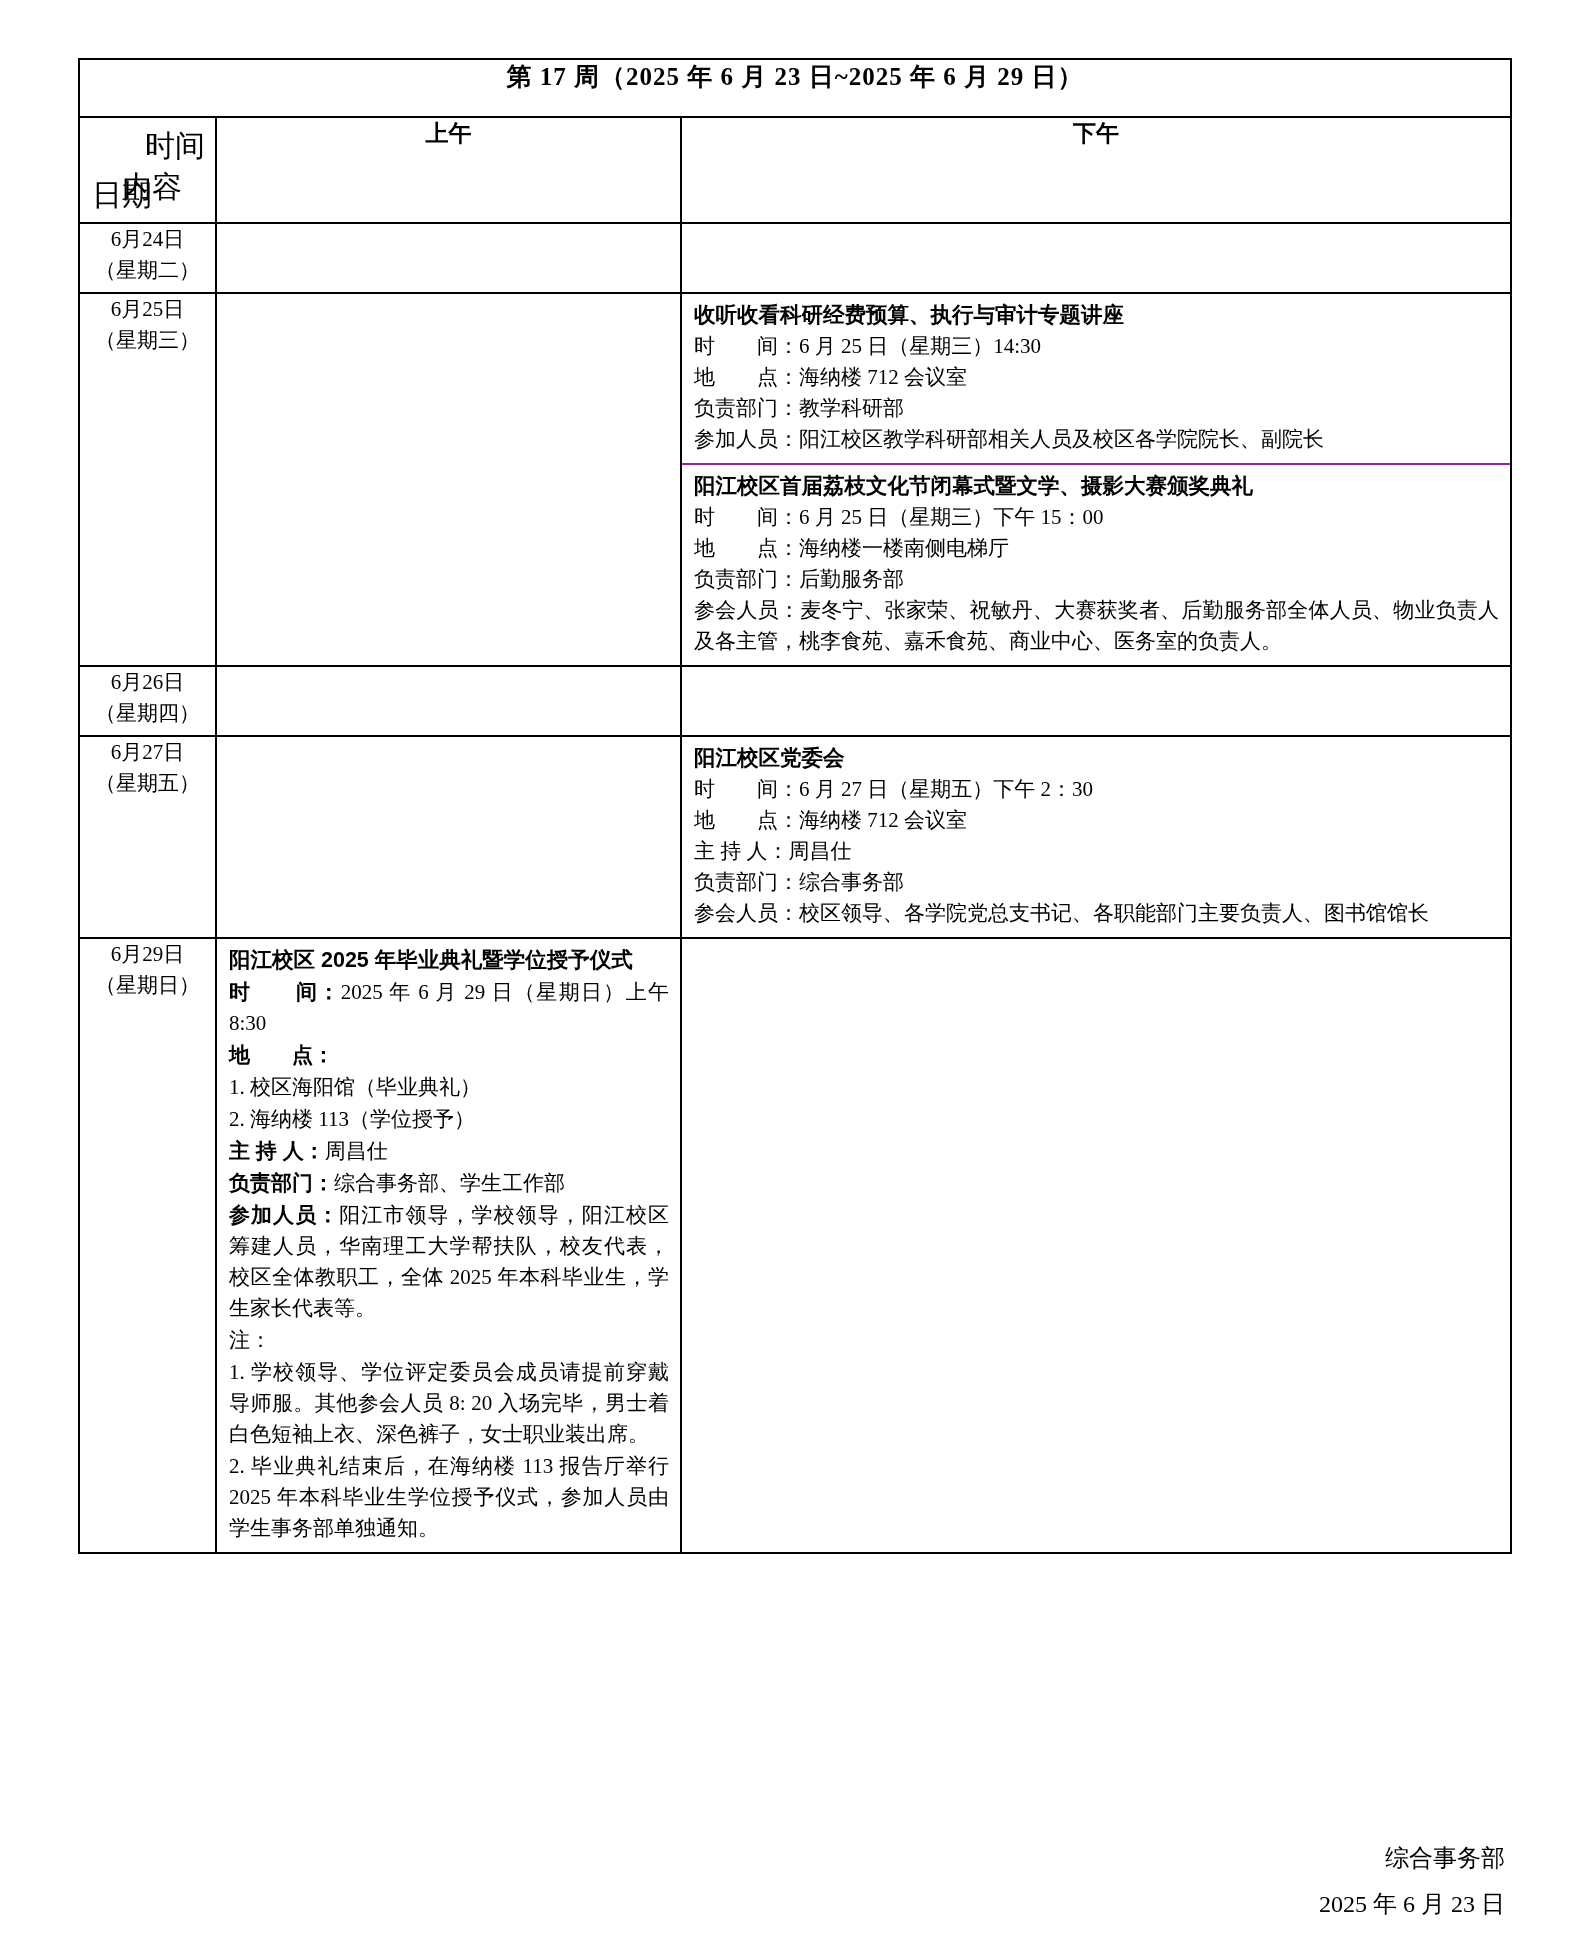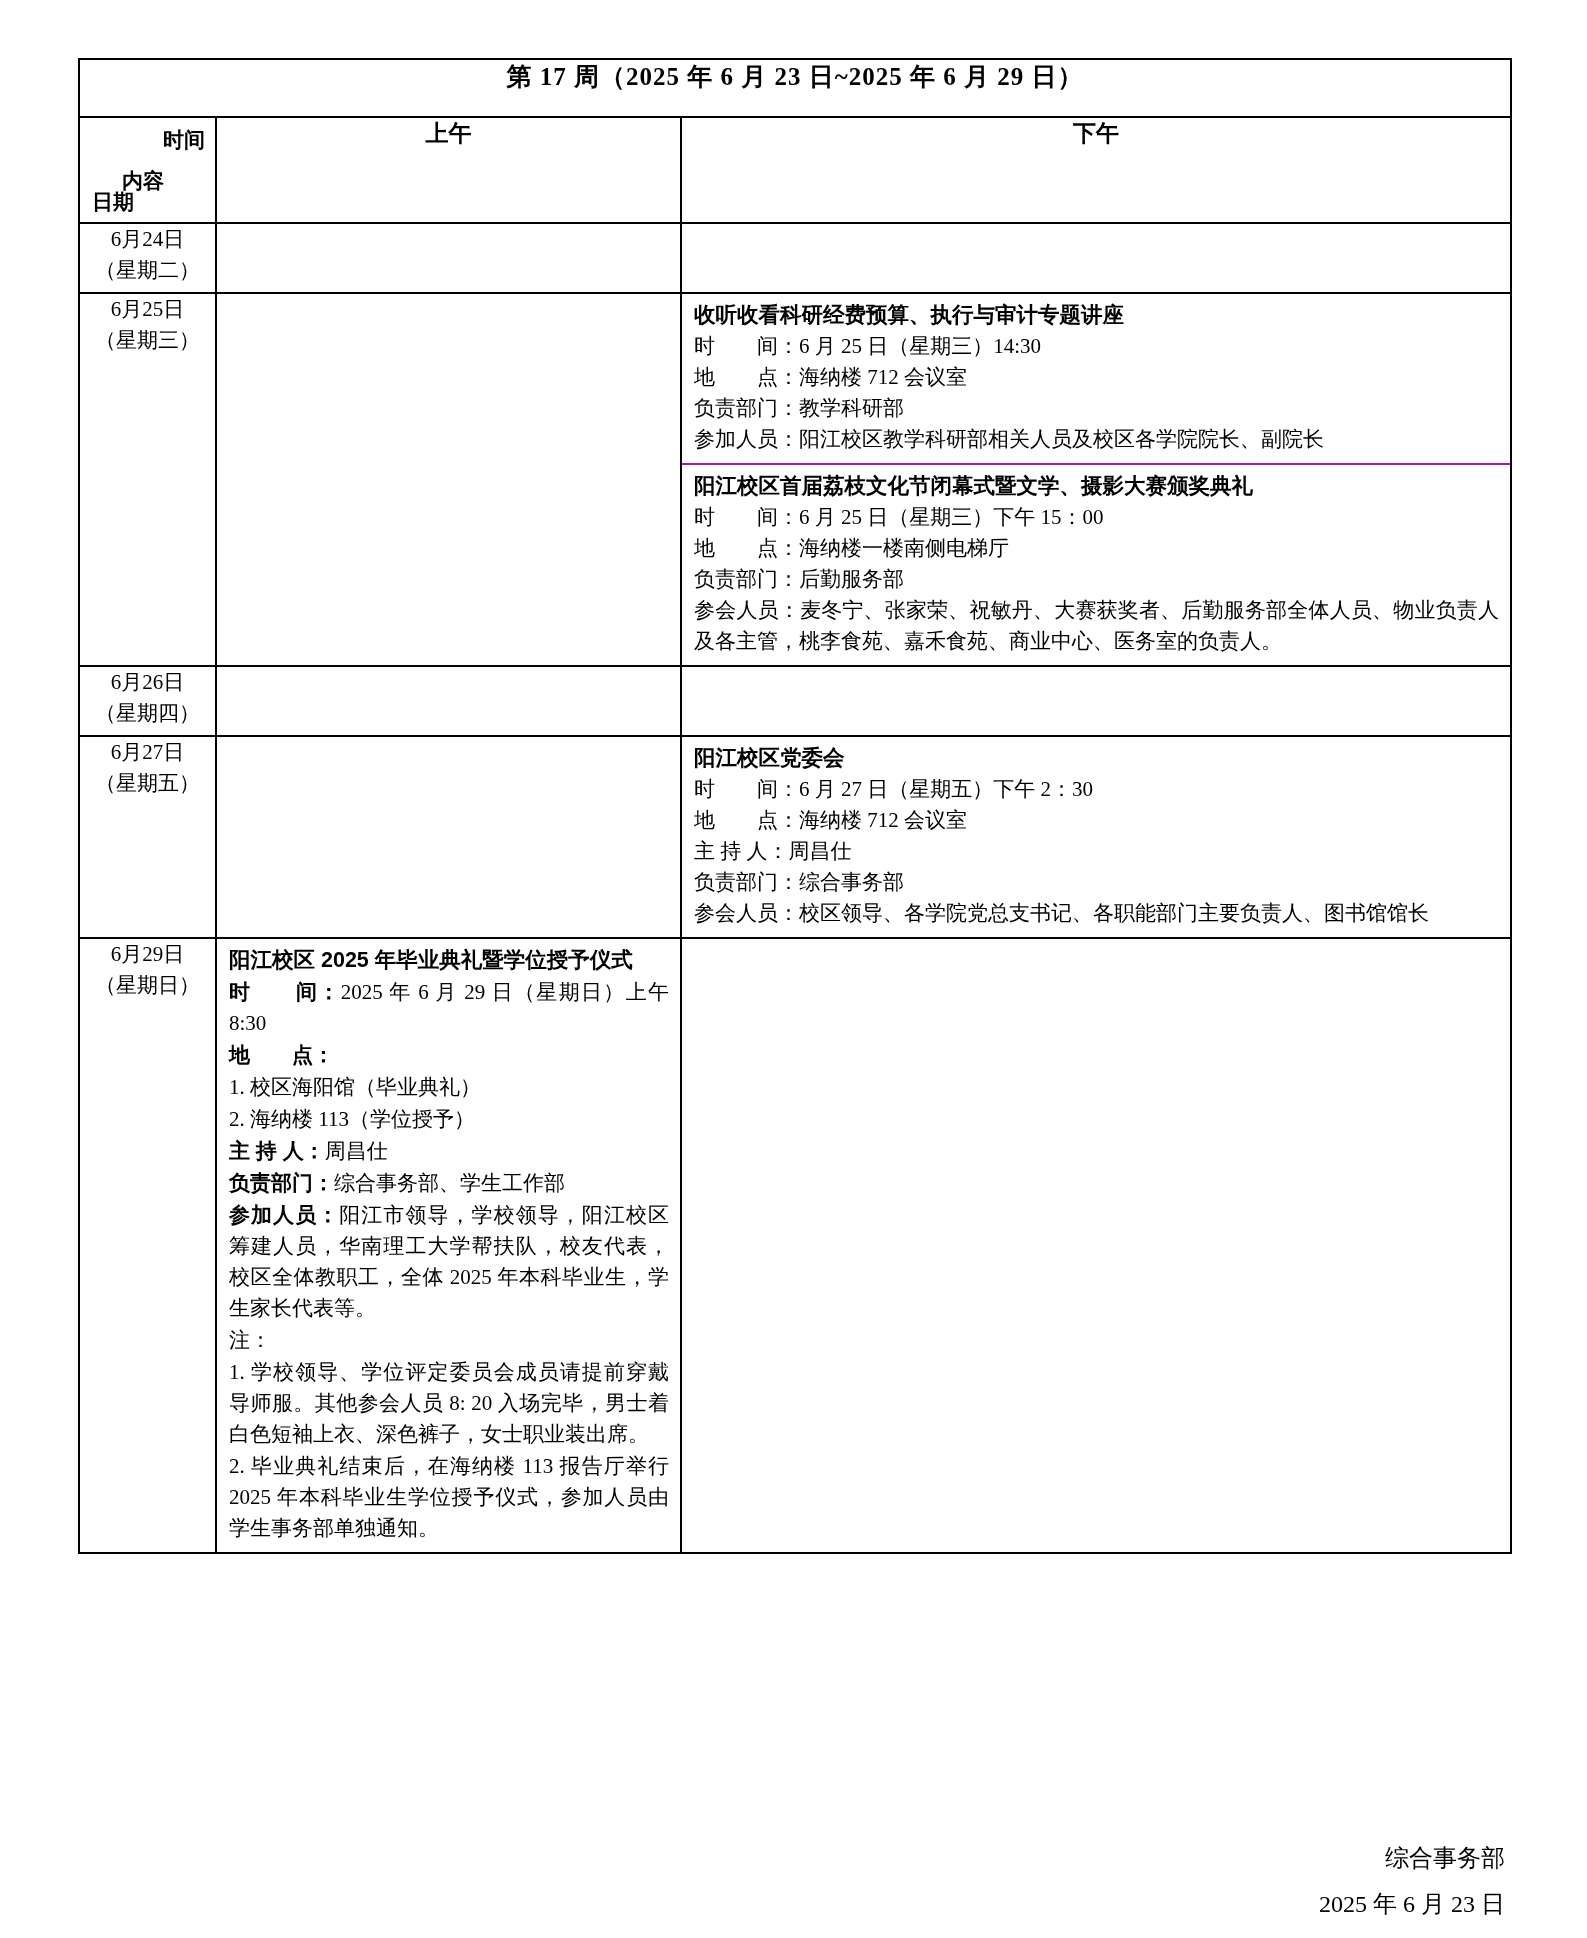--- a/index.html
+++ b/index.html
@@ -17,21 +17,21 @@
     background:#fff;
   }
   table.schedule td{border:2px solid #000;vertical-align:top;padding:0;}
 
   .title-cell{
     height:56px;text-align:center;vertical-align:middle;
     font-weight:bold;font-size:25px;letter-spacing:1px;
   }
 
   
-  .corner-cell{position:relative;height:104px;font-weight:bold;font-size:21px;}
+  .corner-cell{position:relative;height:104px;font-weight:normal;font-size:30px;}
   .corner-time{position:absolute;top:8px;right:10px;}
   .corner-content{position:absolute;top:49px;left:42px;}
   .corner-date{position:absolute;bottom:6px;left:12px;}
   .col-header{
     text-align:center;vertical-align:middle;
     font-weight:bold;font-size:23px;
   }
 
   
   .date-cell{

